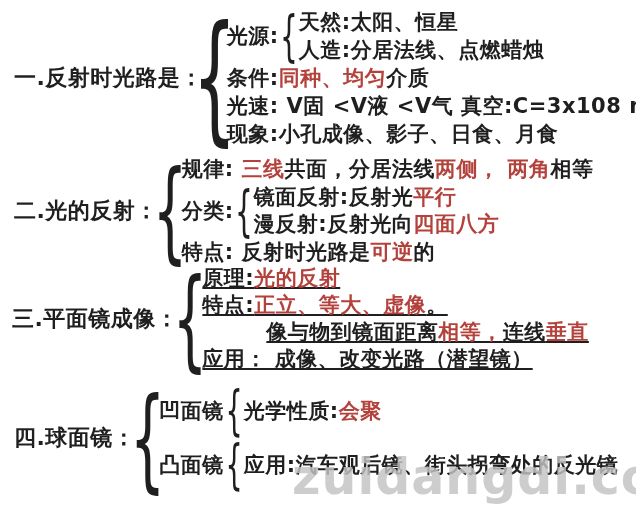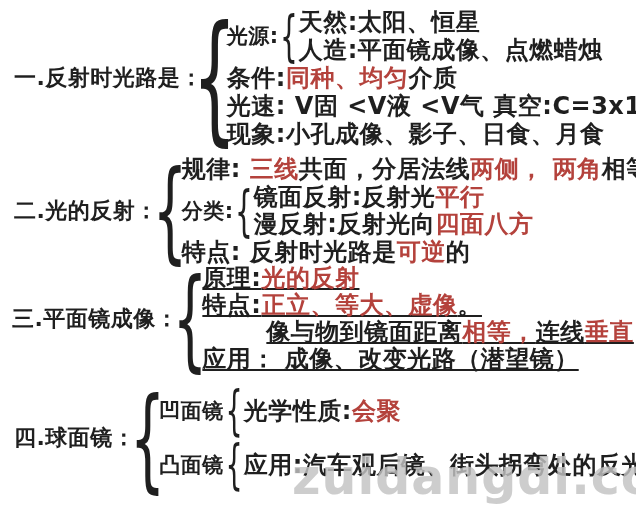--- a/index.html
+++ b/index.html
@@ -9,21 +9,21 @@
     height: 509px;
     background: var(--bg, #ffffff);
     font-family: "DejaVu Sans", "Liberation Sans", sans-serif;
     font-weight: 700;
     color: var(--ink, #1f1f1f);
     overflow: hidden;
   }
   .section { position: absolute; display: flex; align-items: center; }
   .sec-label { font-size: 22px; white-space: nowrap; letter-spacing: 0.5px; }
   .sec-body { display: flex; flex-direction: column; justify-content: center; }
-  .line { font-size: 24px; white-space: nowrap; letter-spacing: 0.5px; }
+  .line { font-size: 21px; white-space: nowrap; letter-spacing: 0.5px; }
   .s1 .line { line-height: 28px; }
   .s2 .line { line-height: 27px; }
   .s3 .line { line-height: 27px; text-decoration: underline; }
   .s4 .line { line-height: 26px; text-align: right; }
   .red { color: var(--accent, #b4423c); }
   .group { display: flex; align-items: center; }
   .g-head { font-size: 21px; white-space: nowrap; letter-spacing: 0.5px; }
   .g-body { display: flex; flex-direction: column; }
   .brace-box {
     display: flex; align-items: center; justify-content: center;
@@ -71,21 +71,21 @@
       <span class="brace br-1">{</span>
     </div>
     <div class="sec-body">
       <div class="group">
         <div class="g-head">光源:</div>
         <div class="brace-box narrow">
           <span class="brace br-sm">{</span>
         </div>
         <div class="g-body">
           <div class="line"><span>天然:太阳、恒星</span></div>
-          <div class="line"><span>人造:平面镜成像、点燃蜡烛</span></div>
+          <div class="line"><span>人造:分居法线、点燃蜡烛</span></div>
         </div>
       </div>
       <div class="line"><span>条件:</span><span class="red">同种、均匀</span><span>介质</span></div>
       <div class="line"><span>光速: V固 &lt;V液 &lt;V气  真空:C=3x108 m/s</span></div>
       <div class="line"><span>现象:小孔成像、影子、日食、月食</span></div>
     </div>
   </div>
 
   <div class="section sec2 s2">
     <div class="sec-label">二.光的反射：</div>

